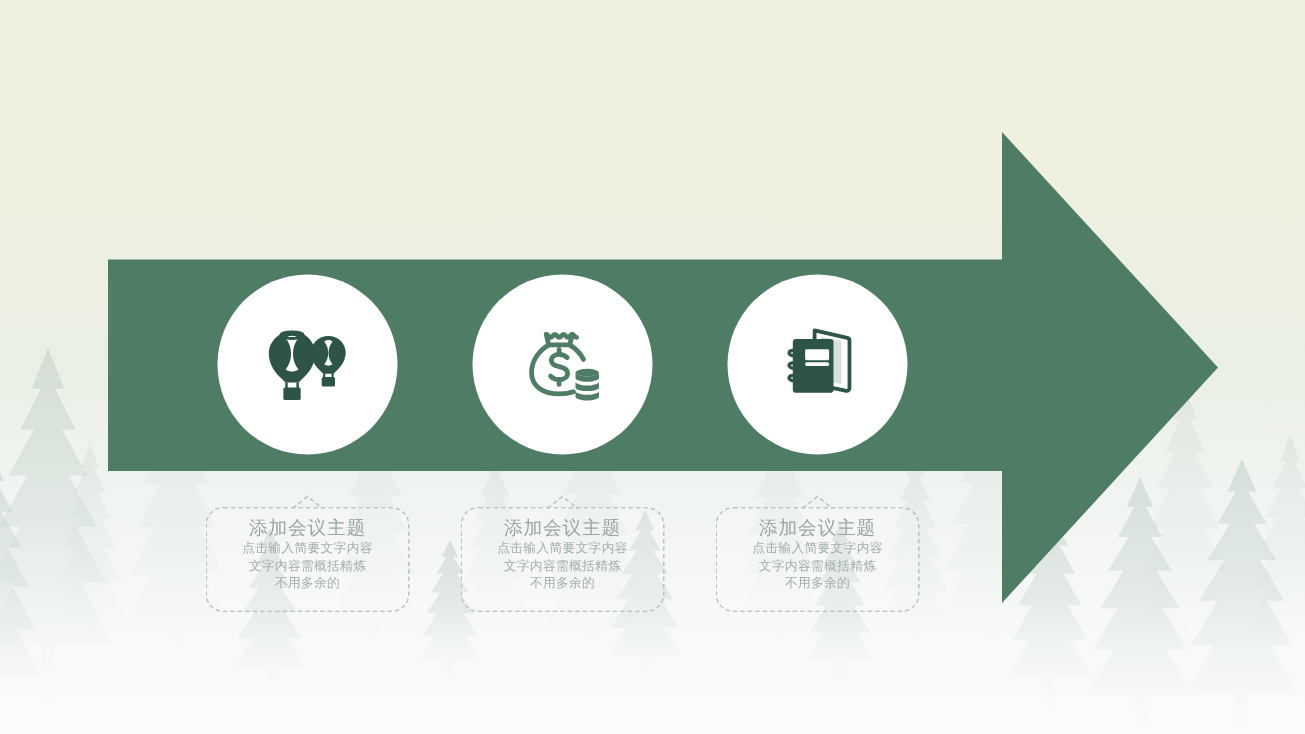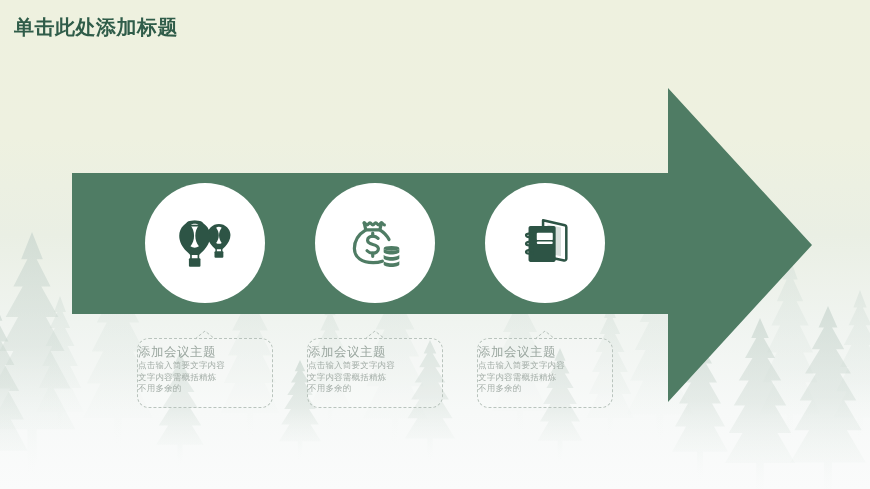--- a/index.html
+++ b/index.html
@@ -72,20 +72,21 @@
   
   .callout {
     position: absolute;
     top: 338px;
     width: 136px;
     height: 70px;
     border: 1px dashed #b9c4bd;
     border-radius: 12px;
     background: rgba(255,255,255,0.18);
     box-sizing: border-box;
+    text-align: center;
     padding-top: 5px;
   }
   .callout .notch {
     position: absolute;
     left: 50%;
     top: -9px;
     margin-left: -11px;
     width: 22px;
     height: 10px;
     overflow: hidden;
@@ -157,21 +158,20 @@
       <use href="#fir" transform="translate(760,318) scale(1.25,1.25)"></use>
       <use href="#fir" transform="translate(828,306) scale(1.35,1.35)"></use>
       <use href="#fir" transform="translate(700,330) scale(1.0,1.05)"></use>
       <use href="#fir" transform="translate(430,340) scale(0.9,0.85)"></use>
       <use href="#fir" transform="translate(180,352) scale(0.85,0.8)"></use>
       <use href="#fir" transform="translate(560,348) scale(0.8,0.8)"></use>
       <use href="#fir" transform="translate(300,360) scale(0.75,0.7)"></use>
     </g>
   </svg>
 
-  <div id="title">单击此处添加标题</div>
 
   <svg id="arrow-wrap" viewBox="0 0 870 489">
     <polygon points="72,173 668,173 668,88 812,245 668,402 668,314 72,314" fill="#4f7c64"></polygon>
   </svg>
 
   <div class="icon-circle" id="circle-1">
     <svg width="66" height="66" viewBox="0 0 64 64">
       <g fill="#2d5445">
 
         <path d="M45.5,13.5c-6.2,0-11.2,4.8-11.2,10.8c0,4.3,2.3,8.2,5.1,11c1,1,2,1.9,2.8,2.7h6.6

